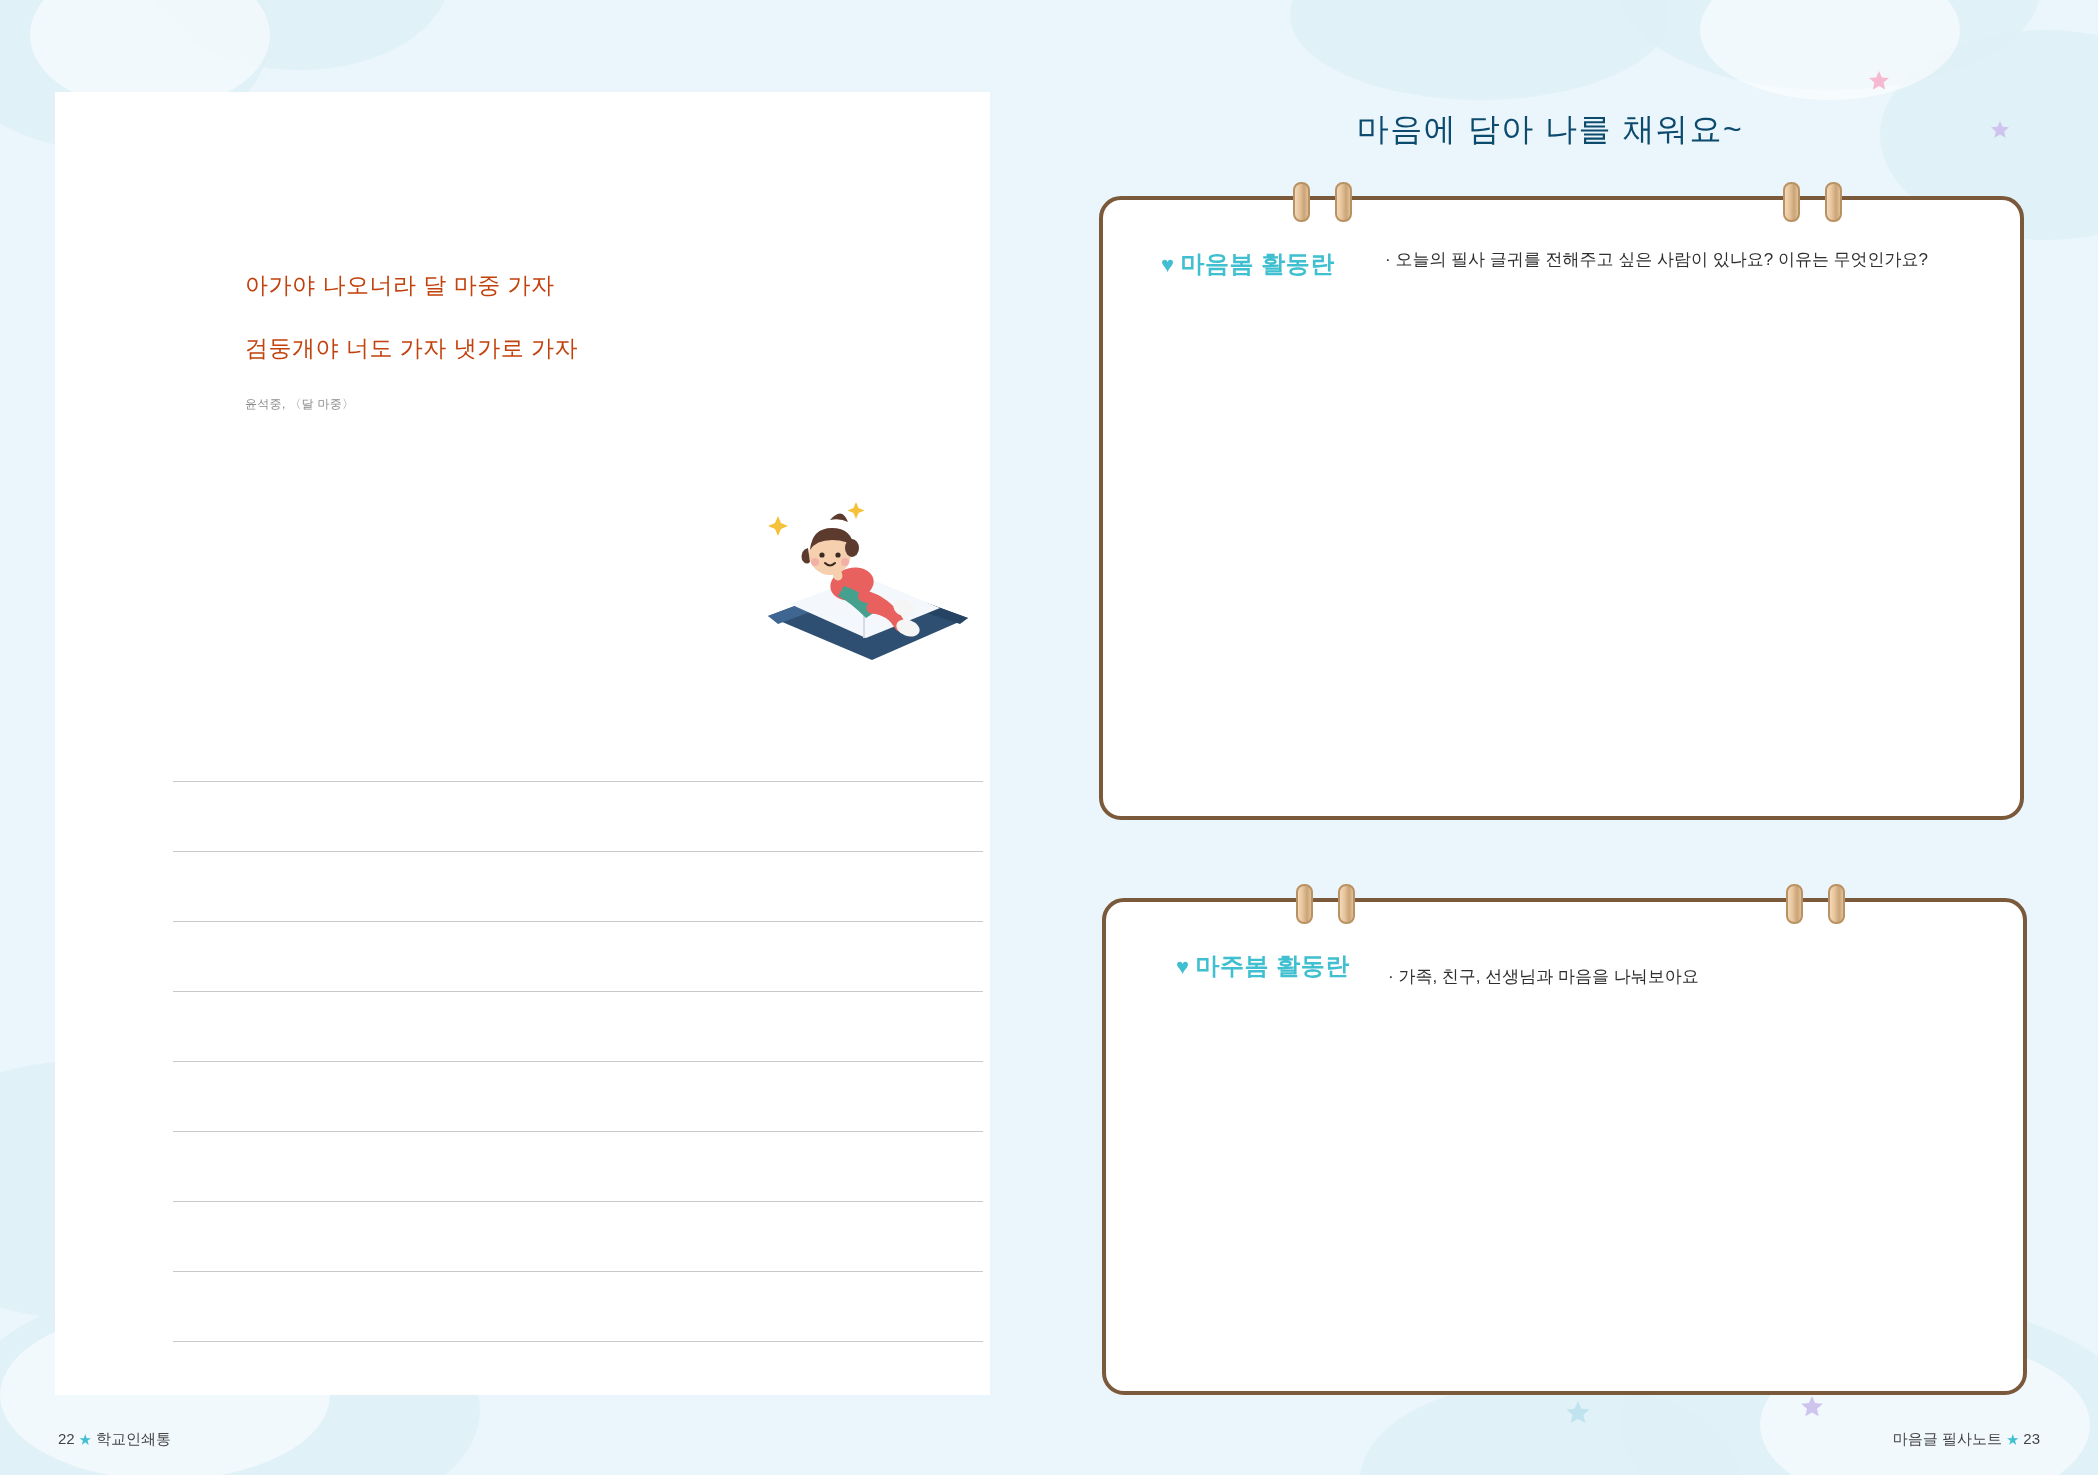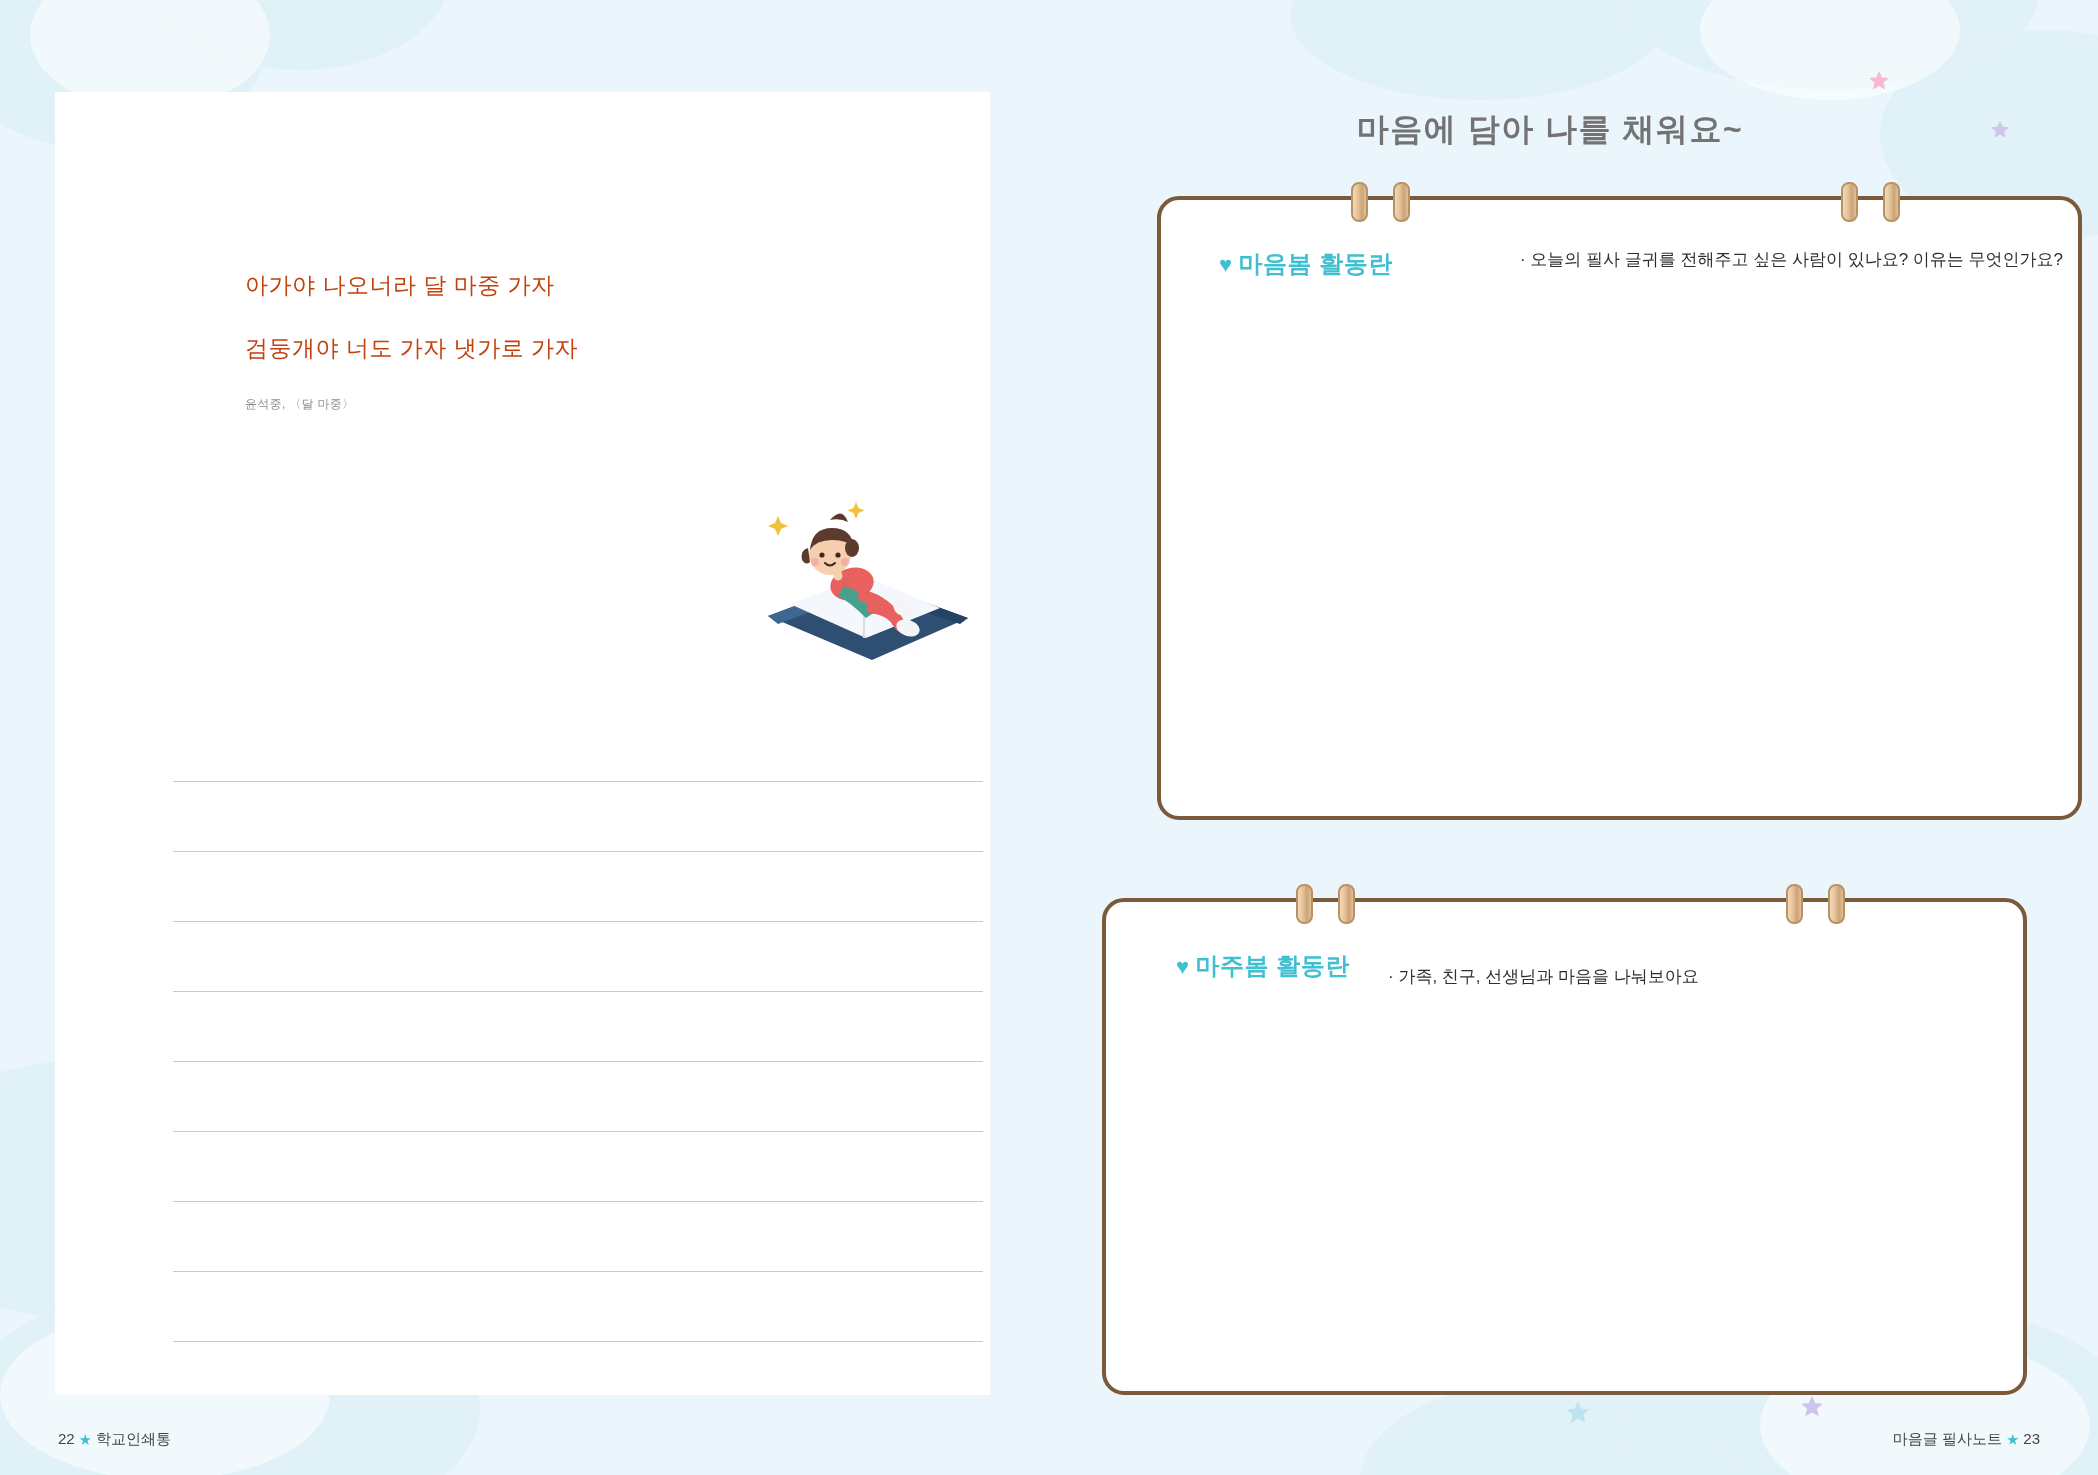--- a/index.html
+++ b/index.html
@@ -97,38 +97,37 @@
   }
 
   
   #right-title {
     position: absolute;
     left: 1100px;
     top: 108px;
     width: 900px;
     text-align: center;
     font-size: 32px;
-    font-weight: bold;
-    color: #737373;
+    font-weight: normal;
+    color: #0c4a6e;
     letter-spacing: 1.5px;
   }
 
   .note-card {
     position: absolute;
     border: 4px solid #7a5a3a;
     border-radius: 22px;
     background: #ffffff;
     box-sizing: border-box;
   }
   #card-top {
-    left: 1157px;
+    left: 1099px;
     top: 196px;
     width: 925px;
     height: 624px;
-    text-align: right;
   }
   #card-bottom {
     left: 1102px;
     top: 898px;
     width: 925px;
     height: 497px;
   }
 
   .ring {
     position: absolute;

